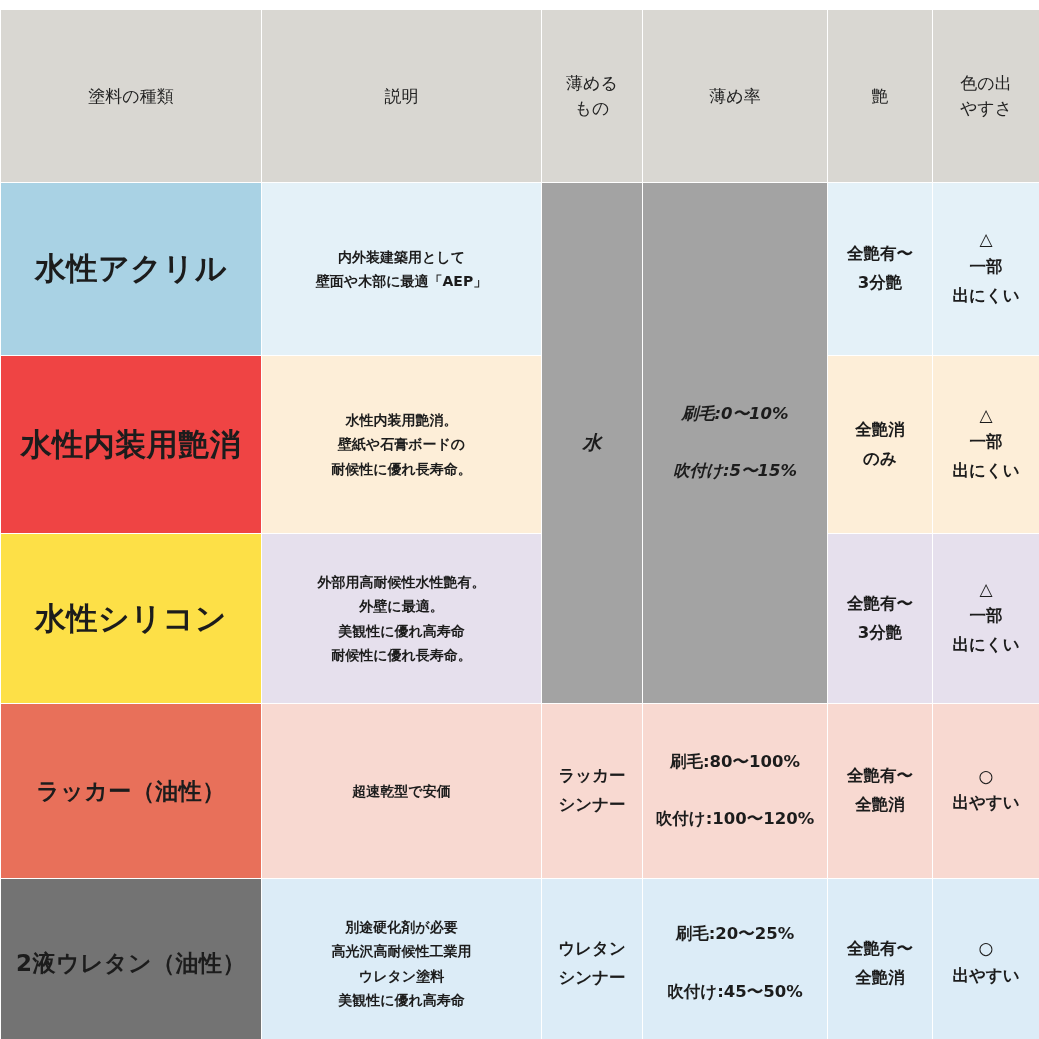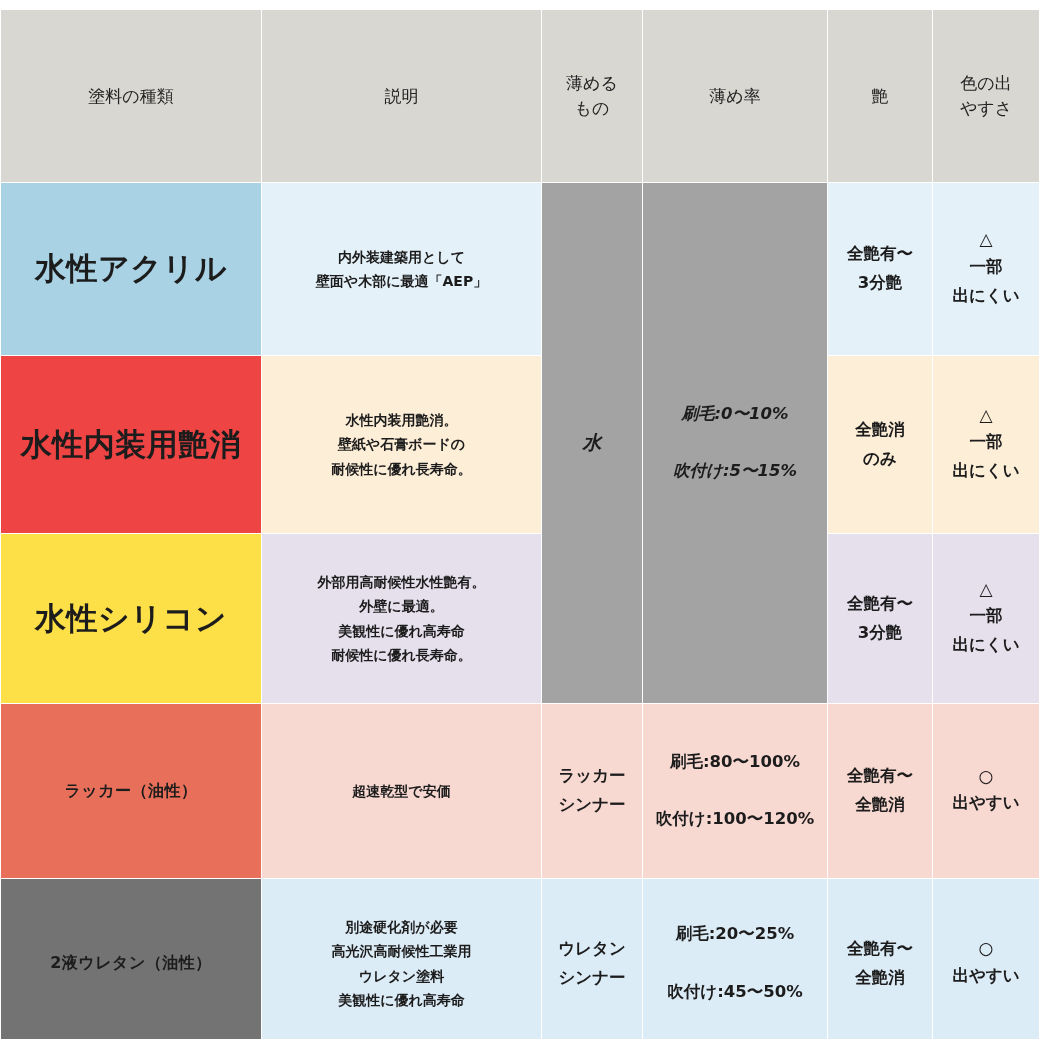--- a/index.html
+++ b/index.html
@@ -46,21 +46,21 @@
   col.c-color  { width: 107px; }
 
   
   .type-cell {
     font-size: 31px;
     font-weight: 700;
     color: #1c1c1c;
     letter-spacing: 0.5px;
   }
   .type-cell.small {
-    font-size: 16px;
+    font-size: 23px;
   }
   
   .desc-cell {
     font-size: 14px;
     font-weight: 700;
     color: #1c1c1c;
     line-height: 1.75;
   }
   
   .data-cell {

